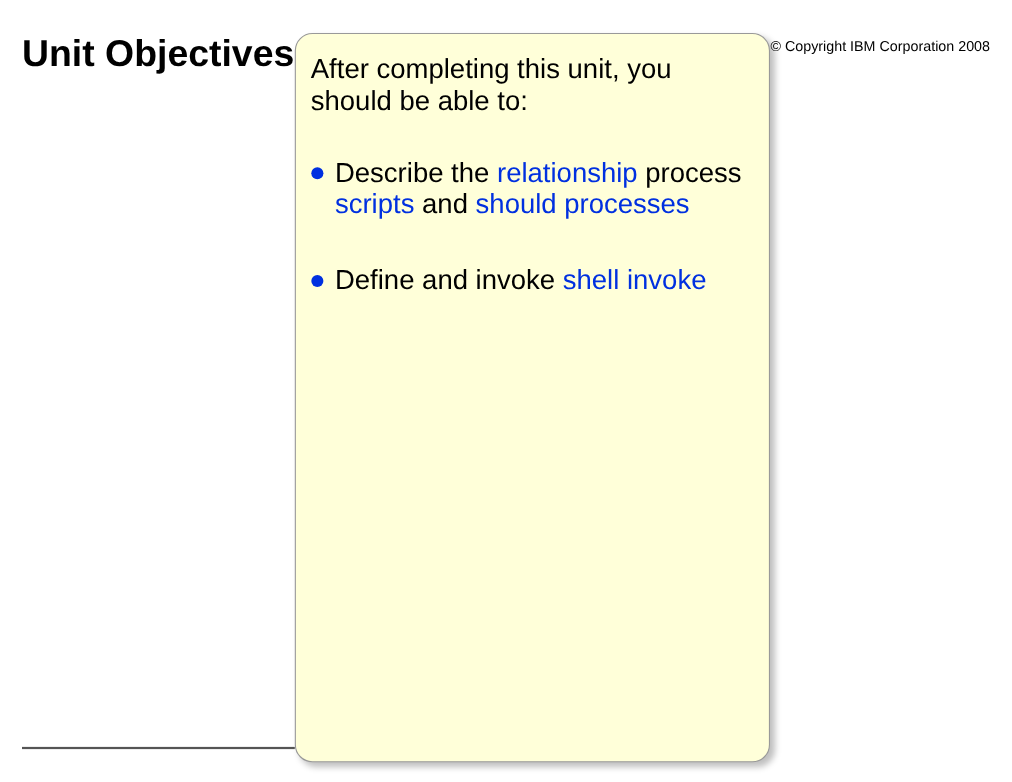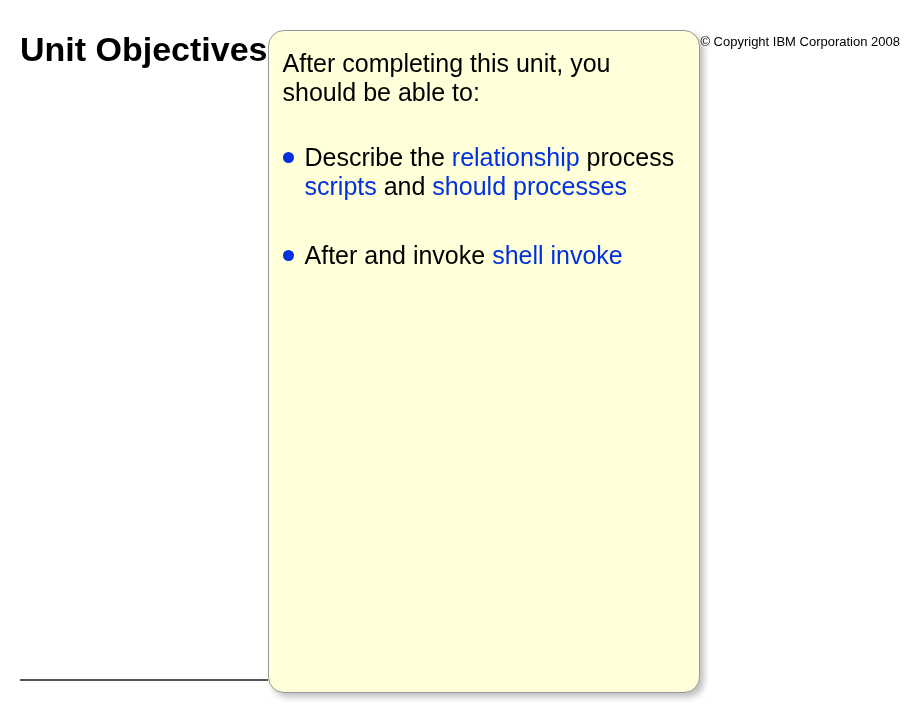--- a/index.html
+++ b/index.html
@@ -71,17 +71,17 @@
   </style>
 </head>
 <body>
 
 <div class="slide">
   <h1 class="title">Unit Objectives</h1>
   <div class="content-box">
     <p class="intro">After completing this unit, you should be able to:</p>
     <ul class="bullet-list">
         <li class="bullet-item"><span class="bullet-dot"></span><span>Describe the </span><span class="hl">relationship</span><span> process </span><span class="hl">scripts</span><span> and </span><span class="hl">should processes</span></li>
-        <li class="bullet-item"><span class="bullet-dot"></span><span>After and invoke </span><span class="hl">shell invoke</span></li>
+        <li class="bullet-item"><span class="bullet-dot"></span><span>Define and invoke </span><span class="hl">shell invoke</span></li>
       </ul>
   </div>
   <div class="copyright">© Copyright IBM Corporation 2008</div>
 </div>
 
 </body></html>

